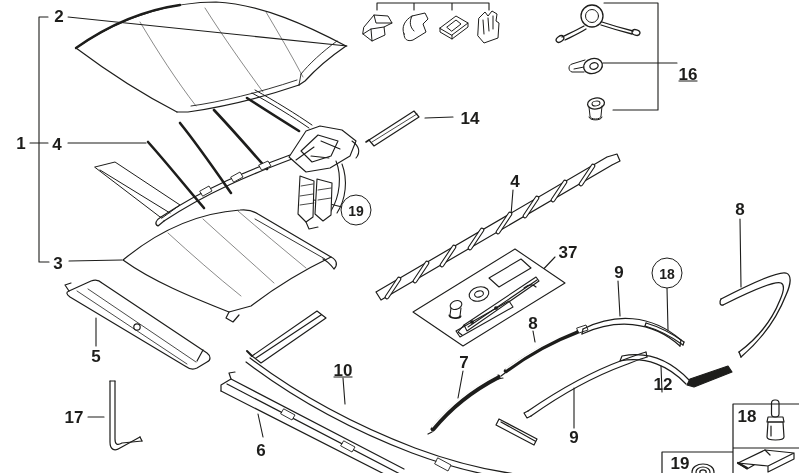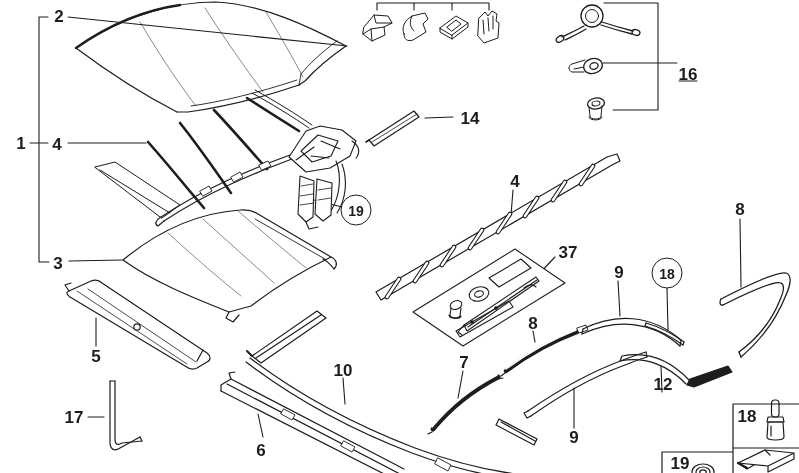--- a/index.html
+++ b/index.html
@@ -235,21 +235,21 @@
 <div class="callout-layer">
       <div class="callout" style="left: 21px; top: 143px;">1</div>
       <div class="callout" style="left: 59px; top: 16px;">2</div>
       <div class="callout" style="left: 58px; top: 263px;">3</div>
       <div class="callout" style="left: 57px; top: 144px;">4</div>
       <div class="callout" style="left: 96px; top: 356px;">5</div>
       <div class="callout" style="left: 261px; top: 450px;">6</div>
       <div class="callout" style="left: 464px; top: 362px;">7</div>
       <div class="callout" style="left: 533px; top: 323px;">8</div>
       <div class="callout" style="left: 619px; top: 272px;">9</div>
-      <div class="callout" style="left: 343px; top: 370px;">10</div>
+      <div class="callout" style="left: 343px; top: 370px; text-decoration: underline;">10</div>
       <div class="callout" style="left: 574px; top: 437px;">9</div>
       <div class="callout" style="left: 663px; top: 384px; text-align: right;">12</div>
       <div class="callout" style="left: 740px; top: 209px;">8</div>
       <div class="callout" style="left: 470px; top: 118px;">14</div>
       <div class="callout" style="left: 515px; top: 181px;">4</div>
       <div class="callout" style="left: 688px; top: 74px; text-decoration: underline;">16</div>
       <div class="callout" style="left: 74px; top: 417px; text-align: center;">17</div>
       <div class="callout circled" style="left: 667px; top: 273px;">18</div>
       <div class="callout circled" style="left: 356px; top: 210px;">19</div>
       <div class="callout" style="left: 568px; top: 252px;">37</div>

